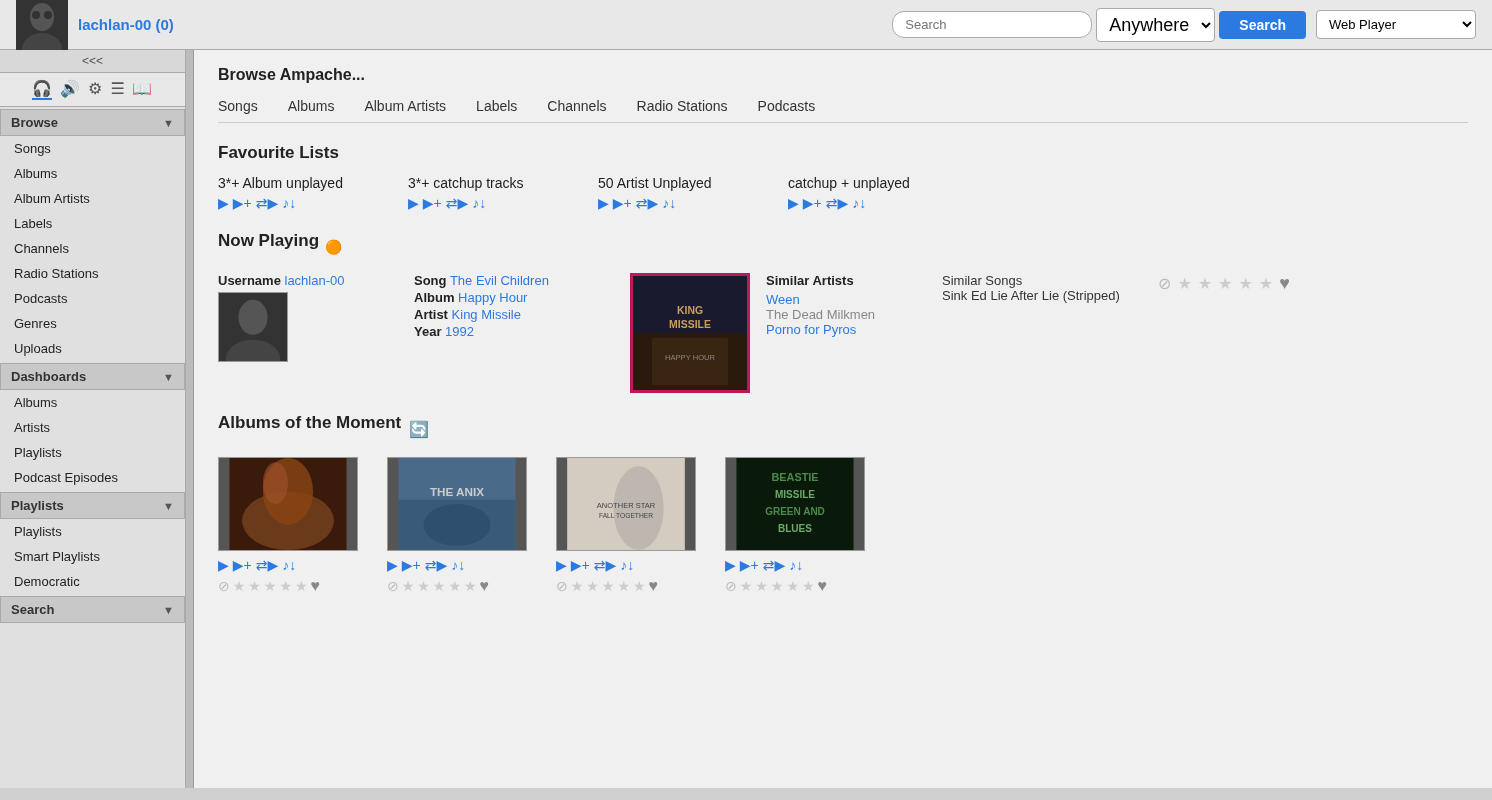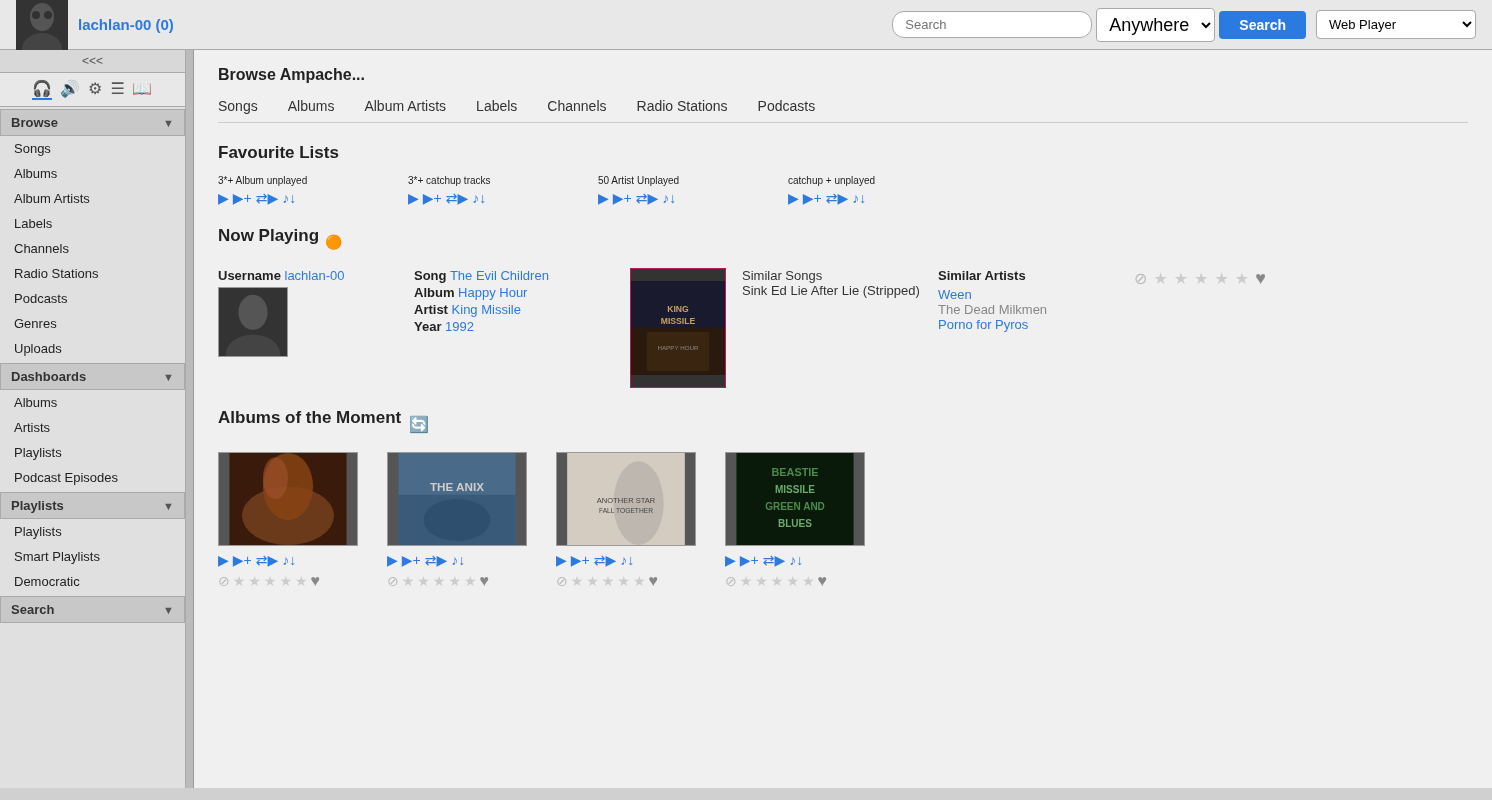--- a/index.html
+++ b/index.html
@@ -171,21 +171,21 @@
       flex-wrap: wrap;
       margin-bottom: 20px;
     }
     .fav-item {
       display: flex;
       flex-direction: column;
       align-items: flex-start;
       min-width: 160px;
     }
     .fav-item-title {
-      font-size: 10px;
+      font-size: 14px;
       margin-bottom: 4px;
       color: #222;
     }
     .action-icons {
       display: flex;
       gap: 4px;
       align-items: center;
     }
     .action-icon {
       cursor: pointer;
@@ -212,25 +212,25 @@
     #np-user-info .label { font-weight: bold; color: #222; }
     #np-user-info .value { color: #2a7ae2; }
     #np-thumb {
       width: 70px;
       height: 70px;
       background: #444;
       flex-shrink: 0;
       border: 1px solid #999;
     }
     #np-art {
-      width: 96px;
+      width: 120px;
       height: 120px;
       background: #333;
       flex-shrink: 0;
-      border: 1px solid #be185d;
+      border: 3px solid #be185d;
       display: flex;
       align-items: center;
       justify-content: center;
       color: #aaa;
       font-size: 11px;
     }
     #np-song-info { min-width: 200px; }
     #np-song-info .info-row { margin-bottom: 2px; }
     #np-song-info .info-label { font-weight: bold; color: #222; }
     #np-song-info .info-value { color: #2a7ae2; }
@@ -480,32 +480,32 @@
           <svg viewBox="0 0 120 120" xmlns="http://www.w3.org/2000/svg" width="120" height="120">
             <rect width="120" height="120" fill="#1a1a2e"></rect>
             <rect x="0" y="60" width="120" height="60" fill="#2a1a0e"></rect>
             <text x="60" y="40" text-anchor="middle" fill="#c8a060" font-size="11" font-weight="bold">KING</text>
             <text x="60" y="55" text-anchor="middle" fill="#c8a060" font-size="11" font-weight="bold">MISSILE</text>
             <rect x="20" y="65" width="80" height="50" fill="#3a2510" rx="2"></rect>
             <text x="60" y="88" text-anchor="middle" fill="#888" font-size="8">HAPPY HOUR</text>
           </svg>
         </div>
 
+        <div id="np-similar">
+          <div class="sim-label">Similar Artists</div>
+          <span class="sim-value">Ween</span>
+          <span class="sim-grey">The Dead Milkmen</span>
+          <span class="sim-value">Porno for Pyros</span>
+        </div>
+
         <div id="np-similar-songs" style="min-width:180px;">
           <div class="sim-label">Similar Songs</div>
           <span class="sim-value">Sink</span>
           <span class="sim-value">Ed</span>
           <span class="sim-value">Lie After Lie (Stripped)</span>
-        </div>
-
-        <div id="np-similar">
-          <div class="sim-label">Similar Artists</div>
-          <span class="sim-value">Ween</span>
-          <span class="sim-grey">The Dead Milkmen</span>
-          <span class="sim-value">Porno for Pyros</span>
         </div>
 
         <div id="np-rating">
           <span class="no-icon">⊘</span>
           <span class="star">★</span>
           <span class="star">★</span>
           <span class="star">★</span>
           <span class="star">★</span>
           <span class="star">★</span>
           <span class="heart">♥</span>

